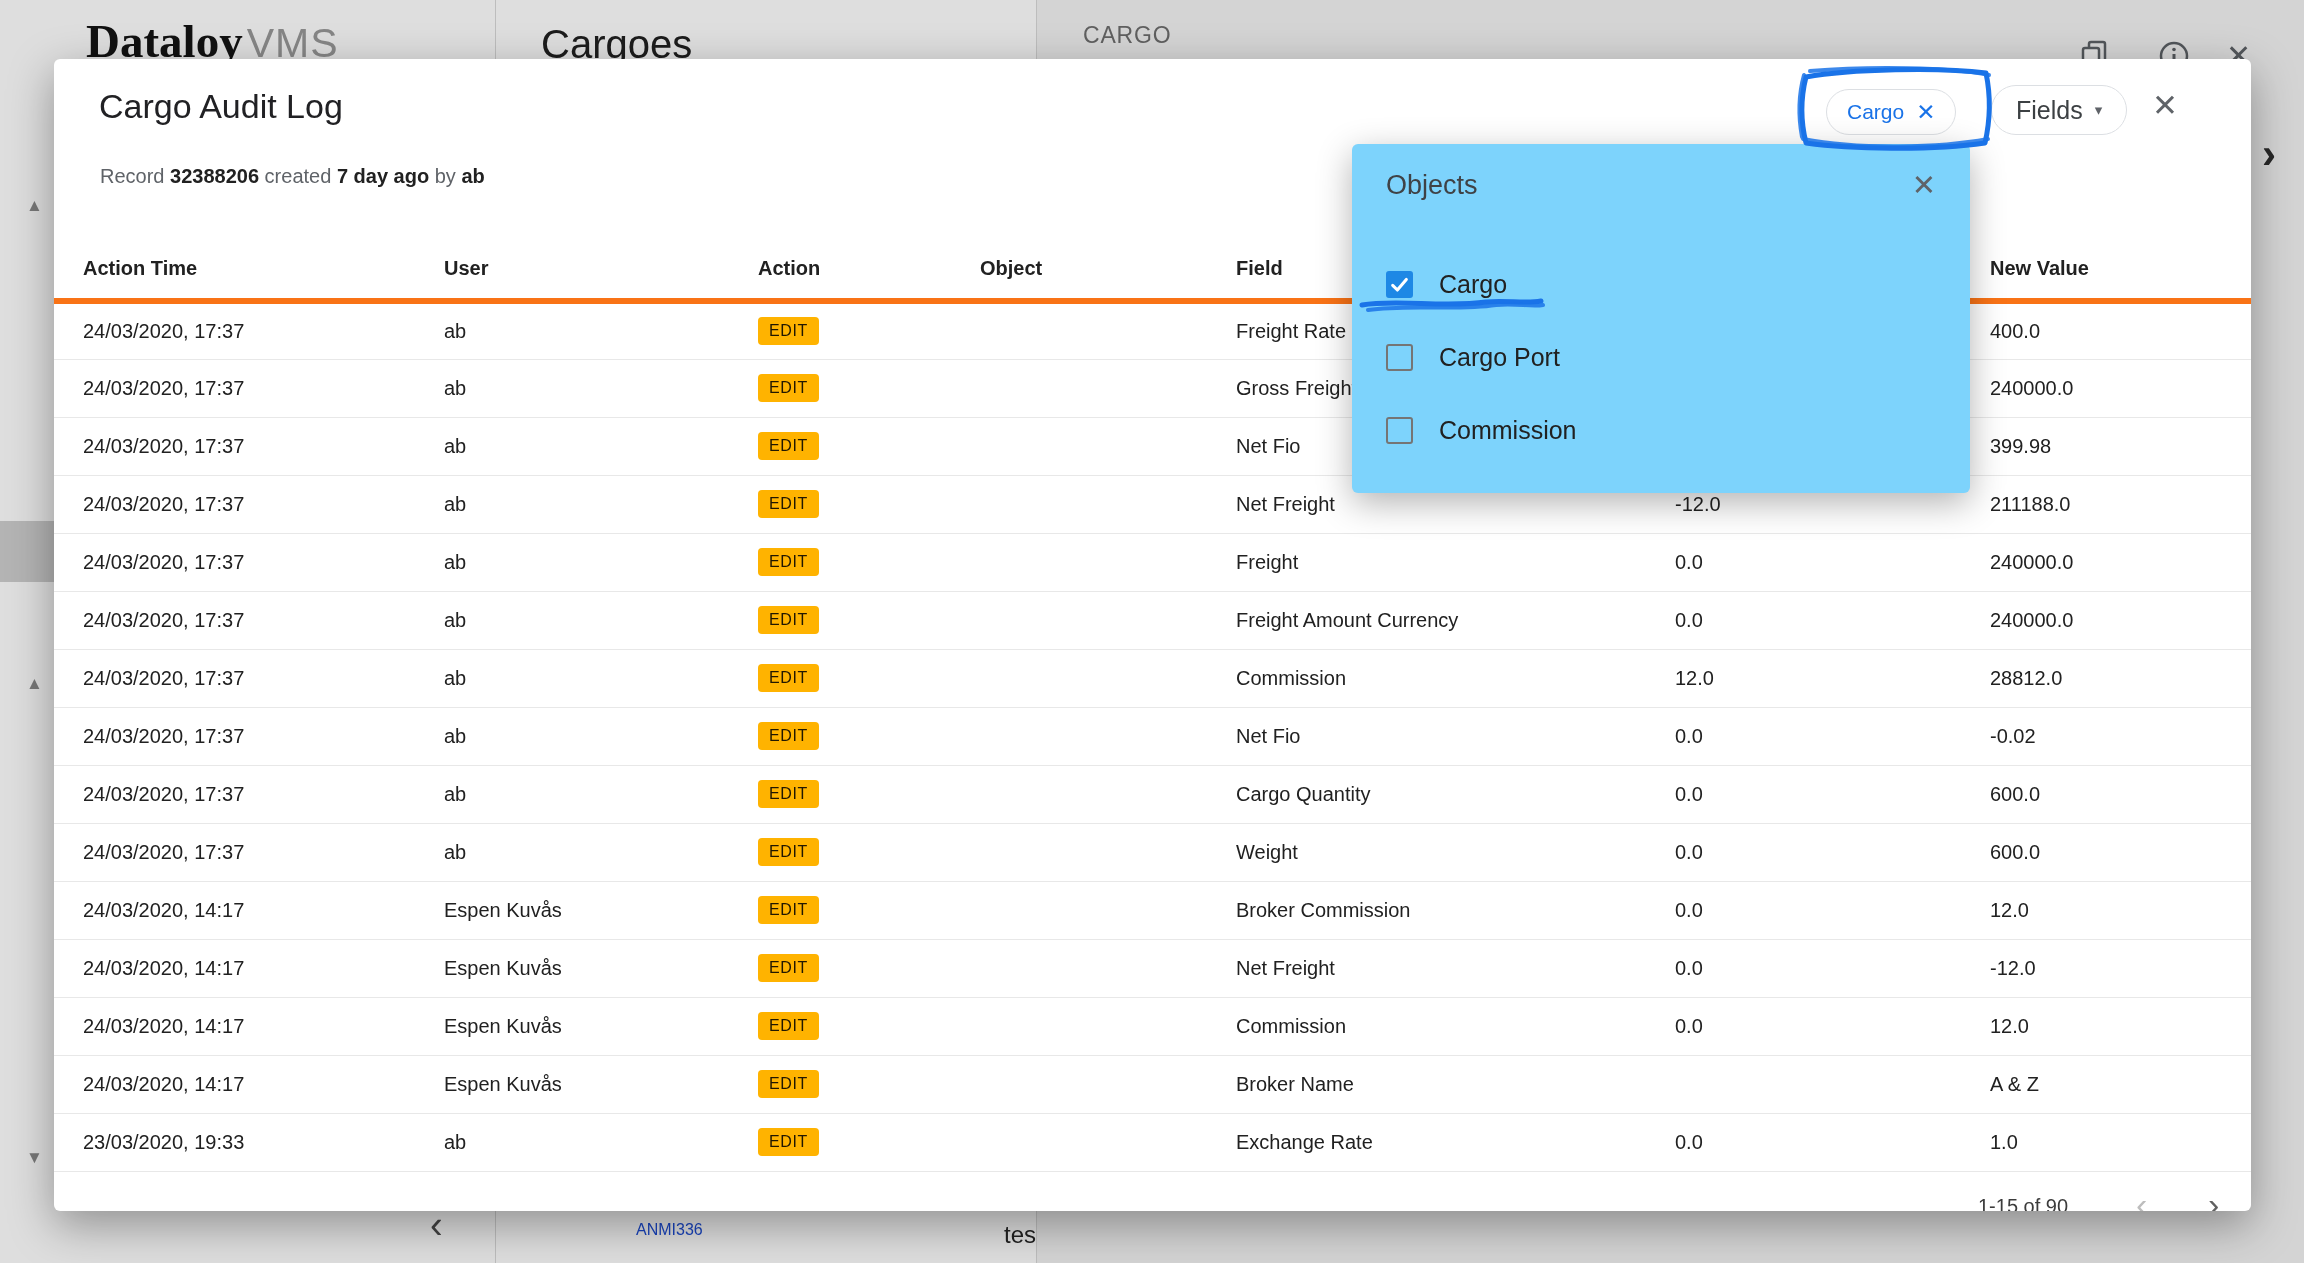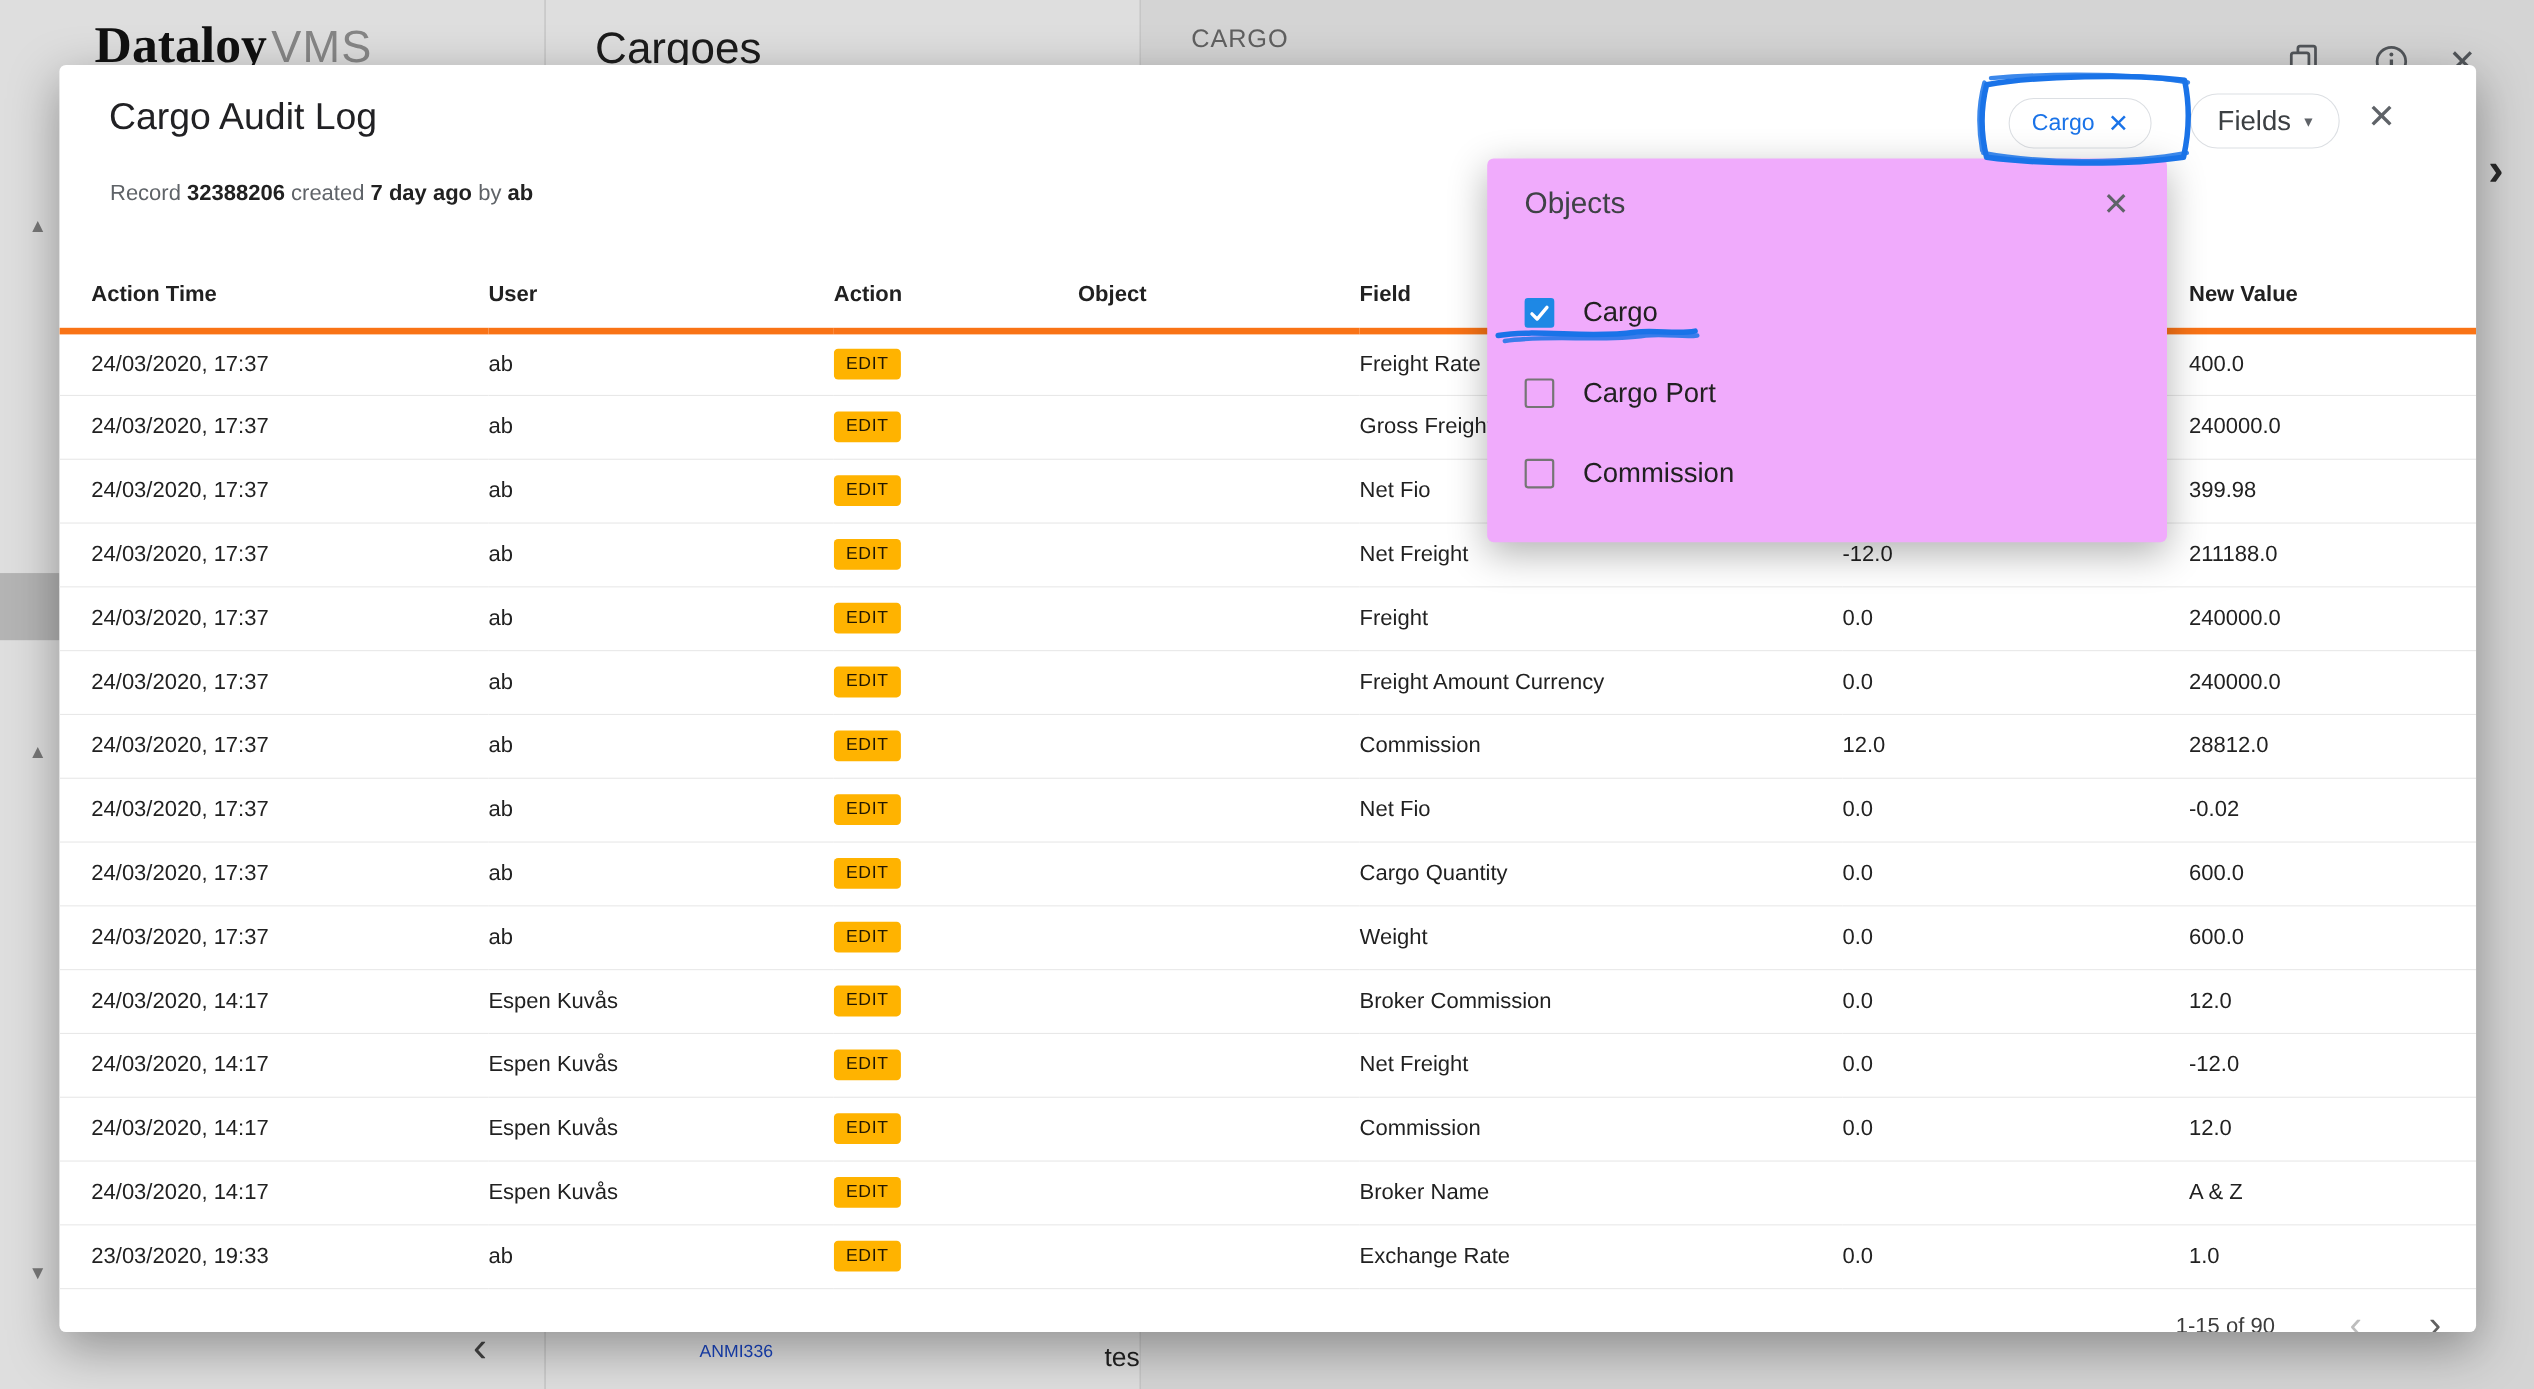--- a/index.html
+++ b/index.html
@@ -65,21 +65,21 @@
   .first-col { padding-left:29px !important; }
 
   .badge { display:inline-block; background:#FFB300; color:rgba(0,0,0,0.87); font-size:16px; font-weight:normal;
            letter-spacing:0.6px; padding:6px 11px; border-radius:4px; line-height:1; }
 
   .pg-range { position:absolute; left:1924px; top:1136px; font-size:20px; color:#3c3c3c; }
   .pg-prev  { position:absolute; left:2082px; top:1126px; font-size:34px; color:#bdbdbd; cursor:pointer; }
   .pg-next  { position:absolute; left:2154px; top:1126px; font-size:34px; color:#616161; cursor:pointer; }
 
   
-  .popup { position:absolute; left:1352px; top:144px; width:618px; height:349px; background:#f0abfc;
+  .popup { position:absolute; left:1352px; top:144px; width:618px; height:349px; background:#7dd3fc;
            border-radius:6px; box-shadow:0 10px 35px rgba(0,0,0,0.3); z-index:30; }
   .p-title { position:absolute; left:34px; top:26px; font-size:27px; font-weight:500; color:#3f4246; }
   .p-close { position:absolute; right:34px; top:24px; font-size:29px; color:#5f6368; cursor:pointer; }
   .opts { position:absolute; left:0; top:104px; width:100%; }
   .opt { display:flex; align-items:center; height:73px; padding-left:34px; gap:26px; cursor:pointer; }
   .cb { width:27px; height:27px; border:2px solid #757575; border-radius:3px; flex:0 0 27px; position:relative; }
   .cb svg { display:none; position:absolute; left:0; top:0; width:23px; height:23px; }
   .cb.checked { background:#1E88E5; border-color:#1E88E5; }
   .cb.checked svg { display:block; }
   .opt-label { font-size:25px; color:#212121; }

